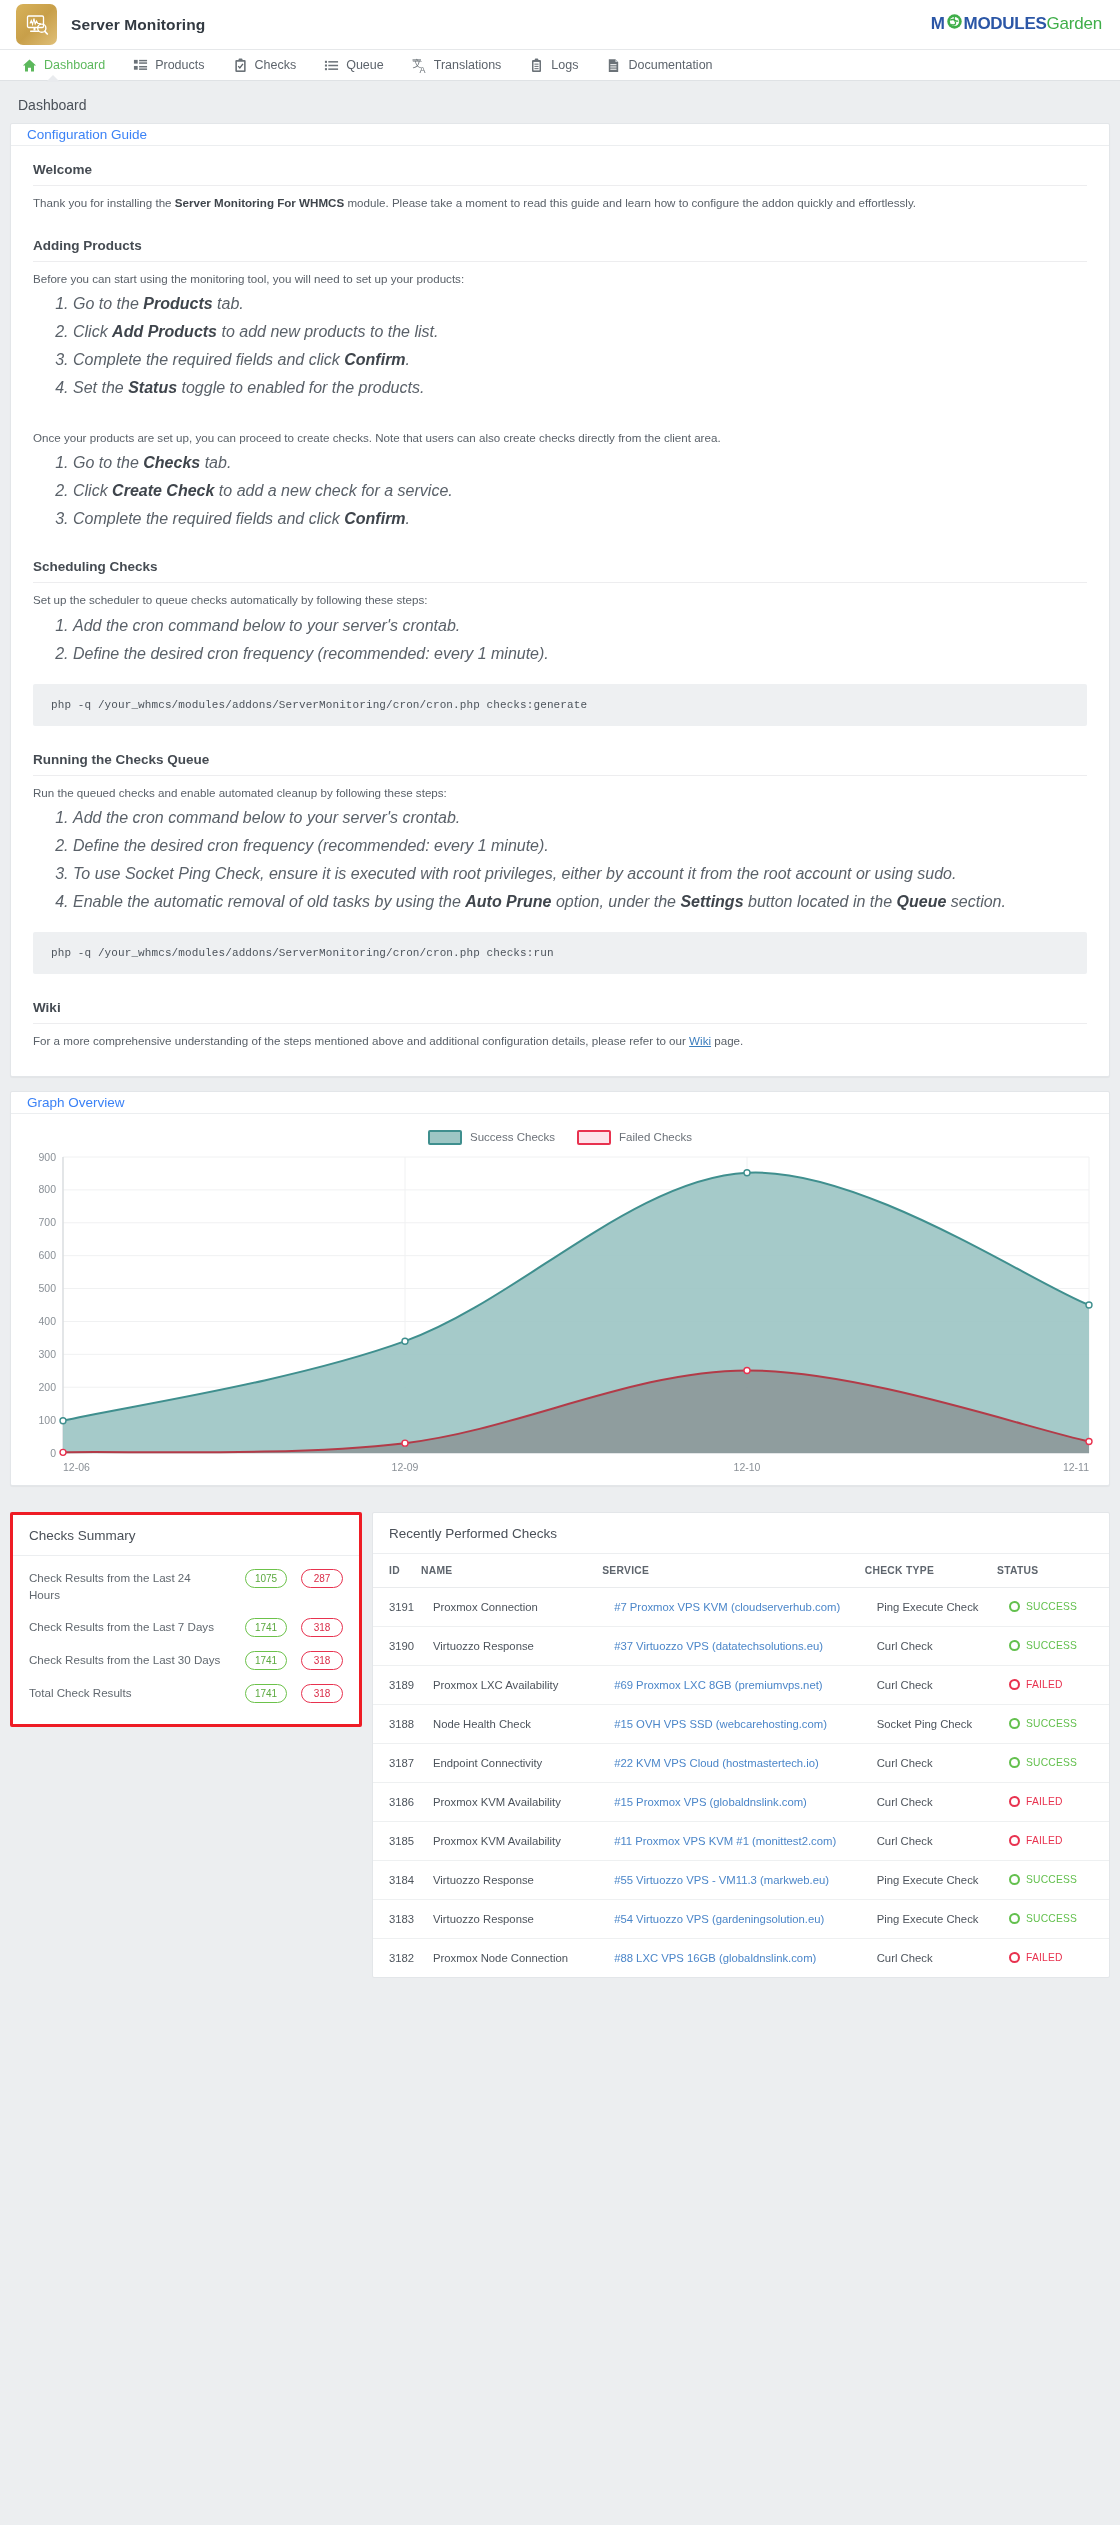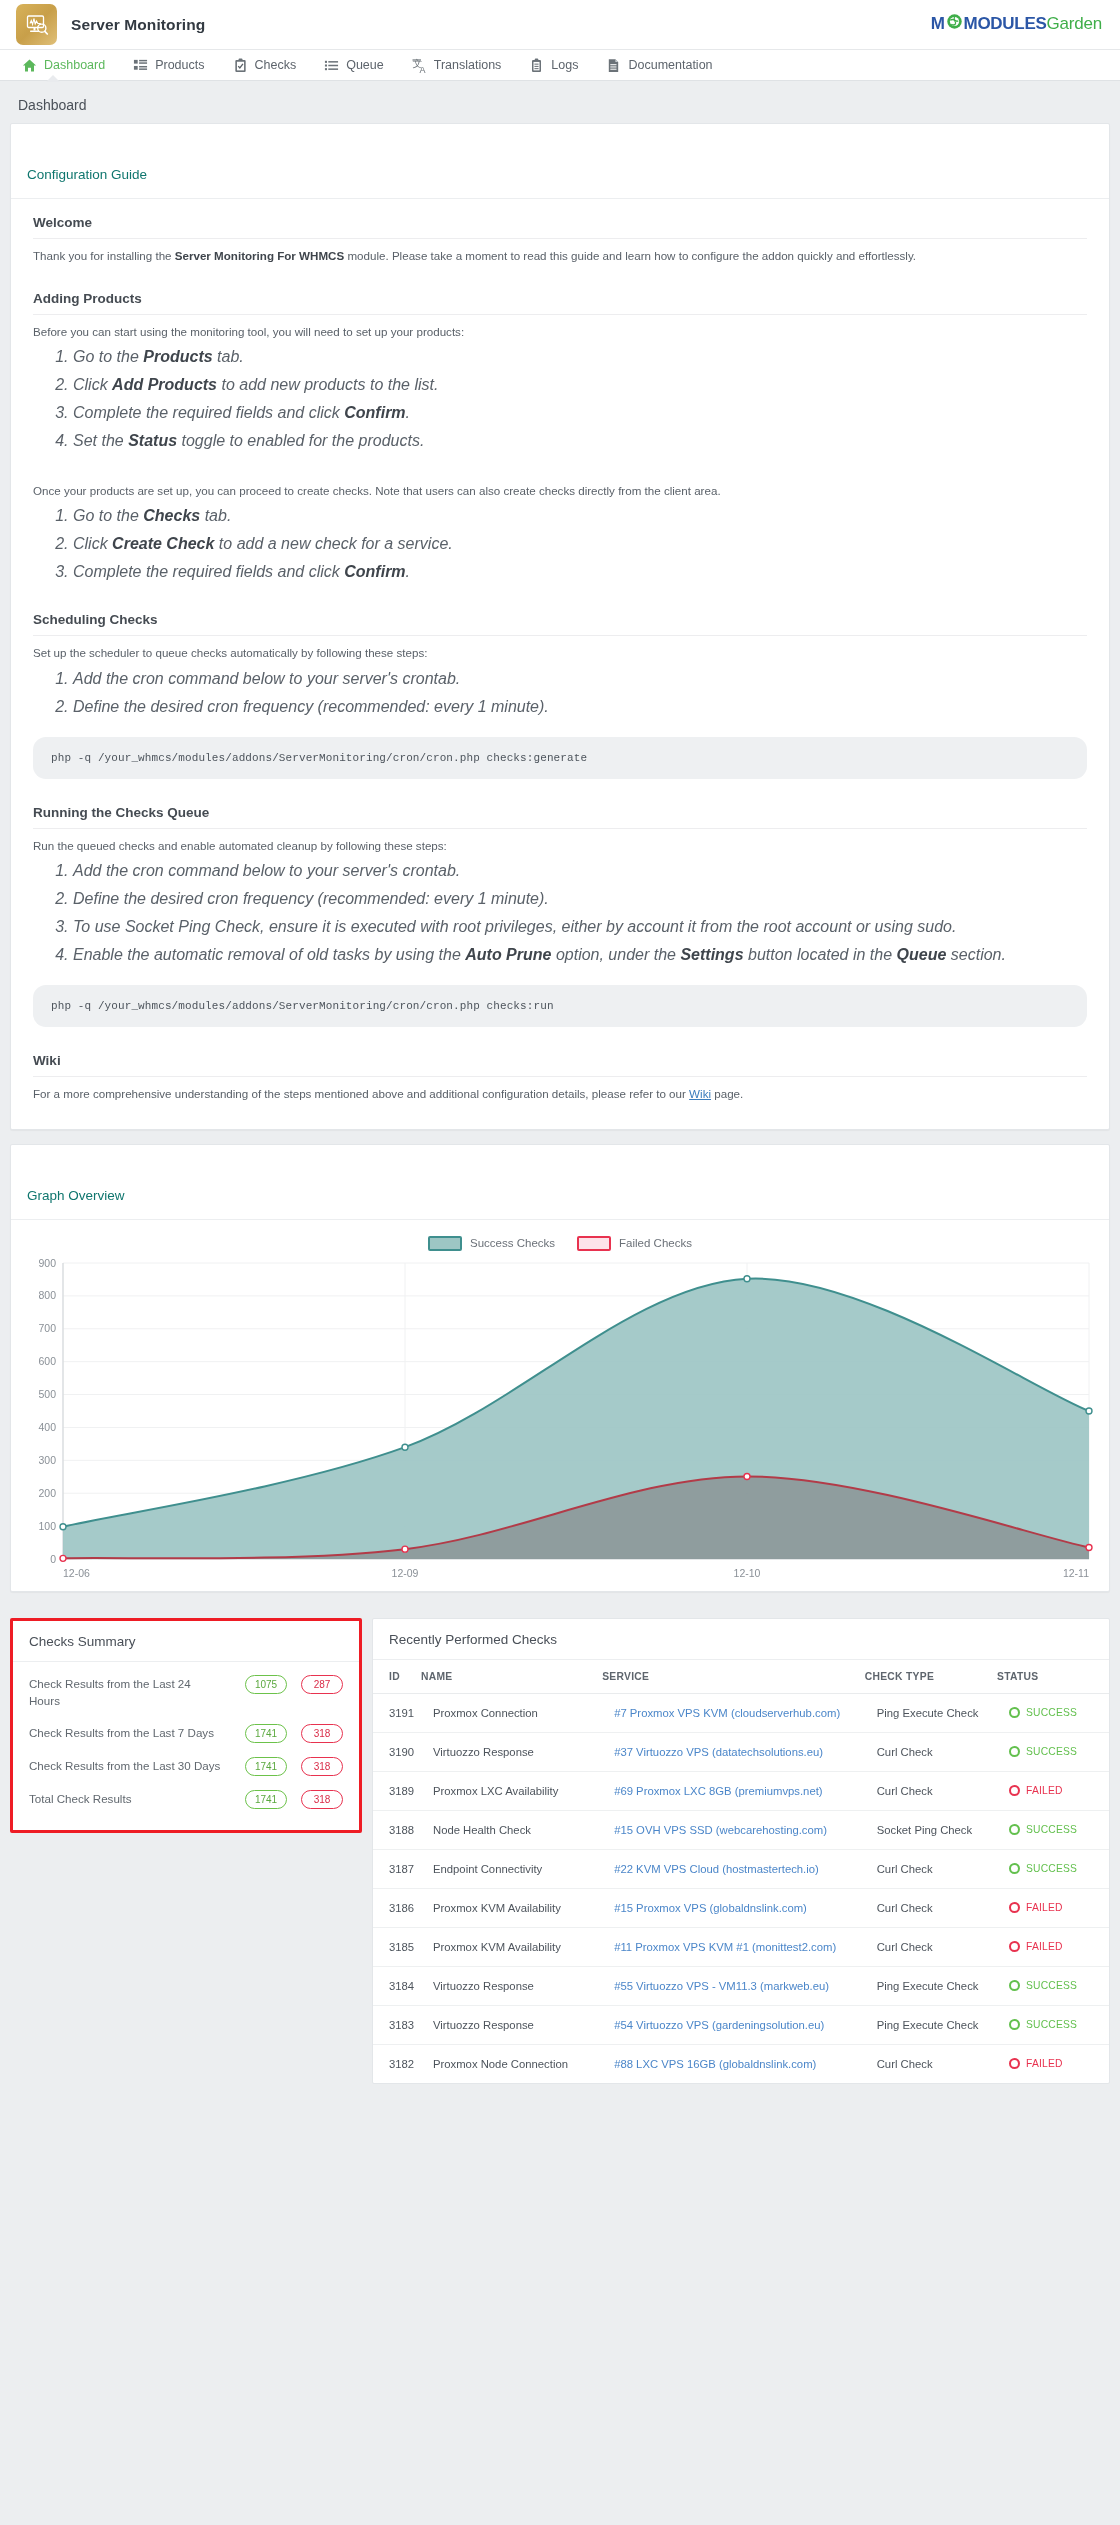--- a/index.html
+++ b/index.html
@@ -61,41 +61,40 @@
   .page-head{ padding:16px 18px 10px 18px; font-size:14px; color:#4a5058;}
   .wrap{ padding:0 10px 12px 10px;}
   .card{
     background:#fff;
     border:1px solid #e3e6e9;
     border-radius:2px;
     box-shadow:0 1px 1px rgba(0,0,0,.04);
     margin-bottom:14px;
   }
   .card-head{
-    padding:16px 16px;
+    padding:3px 16px;
     border-bottom:1px solid #eceef0;
     font-size:13.5px;
-    color:#0f766e;
-    margin-top:27px;
+    color:#3b82f6;
   }
   .card-body{ padding:16px 22px 22px 22px;}
   
   .sec{ margin-bottom:26px;}
   .sec:last-child{margin-bottom:4px;}
   .sec h3{
     font-size:13.5px; font-weight:bold; color:#454b52; margin:0 0 7px 0;
     padding-bottom:8px; border-bottom:1px solid #ededef;
   }
   .sec p{ margin:0 0 2px 0; font-size:11.6px; color:#5a6169; line-height:1.65;}
   .sec ol{ margin:2px 0 0 0; padding-left:40px;}
   .sec ol li{ font-size:16px; color:#5a6169; line-height:1.75;font-style:italic;}
   .sec b{ color:#3f454c;}
   .code{
     background:#eef0f2;
-    border-radius:13px;
+    border-radius:2px;
     padding:15px 18px;
     margin-top:16px;
     font-family:"Liberation Mono", monospace;
     font-size:11px;
     color:#4d545c;
     letter-spacing:.1px;
   }
   .wiki-link{ color:#3b7dbd; text-decoration:underline;}
   
   .chart-body{ padding:10px 12px 6px 12px;}

